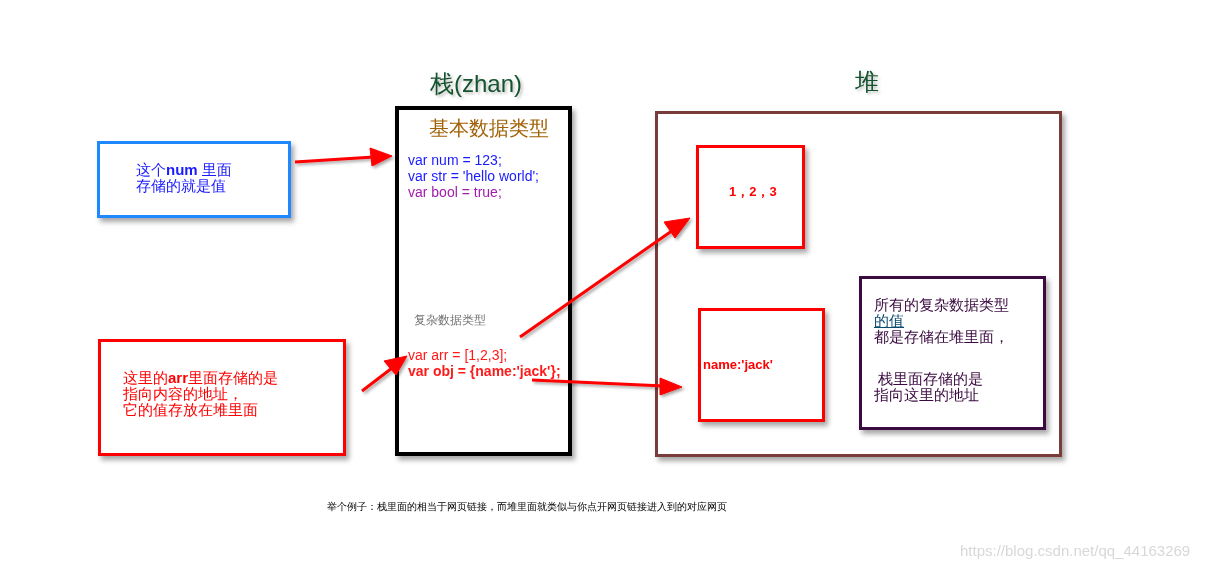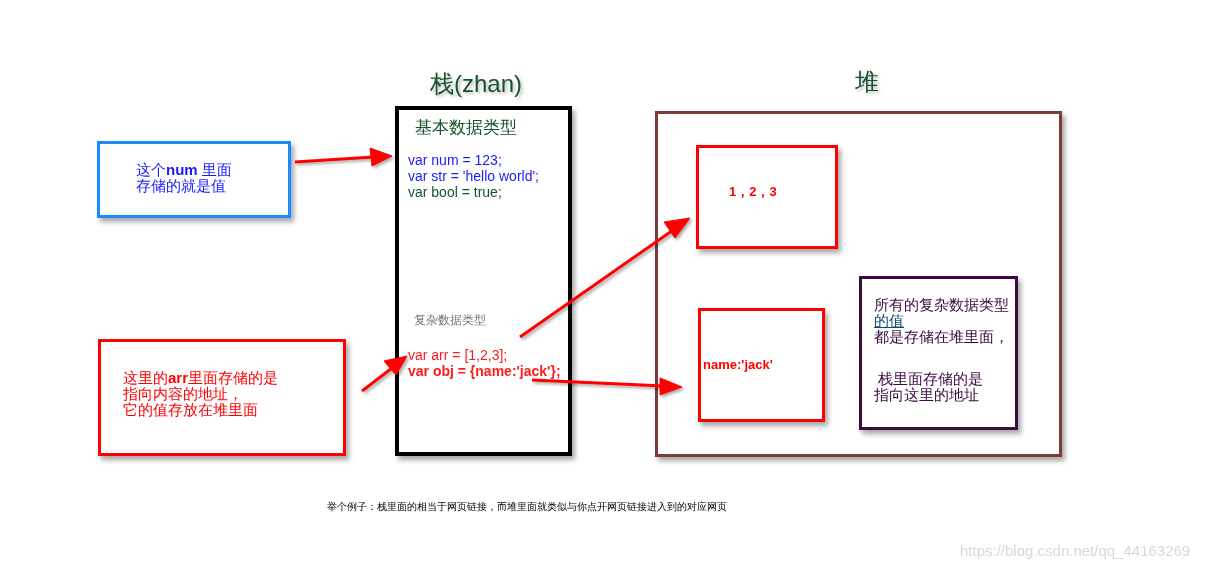--- a/index.html
+++ b/index.html
@@ -17,47 +17,47 @@
 
 <div class="title" style="left:430px; top:68px;">栈(zhan)</div>
 <div class="title" style="left:855px; top:66px;">堆</div>
 
 <div class="box" style="left:97px; top:118px; width:194px; height:77px; border:3px solid #1e88ff;margin-top:23px;">
   <div class="txt" style="left:36px; top:18px; color:#1a1aff;"><span>这个</span><b>num</b><span> 里面</span>
 <span>存储的就是值</span></div>
 </div>
 
 <div class="box" style="left:395px; top:106px; width:177px; height:350px; border:4px solid #000;">
-  <div class="txt" style="left:16px; top:10px; color:#14532d; font-size:17px;">基本数据类型</div>
+  <div class="txt" style="left:30px; top:10px; color:#a16207; font-size:20px;">基本数据类型</div>
   <div class="txt" style="left:9px; top:42px; color:#1a1aff; font-size:14px;">var num = 123;</div>
   <div class="txt" style="left:9px; top:58px; color:#1a1aff; font-size:14px;">var str = 'hello world';</div>
-  <div class="txt" style="left:9px; top:74px; color:#14532d; font-size:14px;">var bool = true;</div>
+  <div class="txt" style="left:9px; top:74px; color:#a21caf; font-size:14px;">var bool = true;</div>
 
   <div class="txt" style="left:15px; top:202px; color:#737373; font-size:12px;">复杂数据类型</div>
   <div class="txt" style="left:9px; top:237px; color:#ff1a1a; font-size:14px;">var arr = [1,2,3];</div>
   <div class="txt" style="left:9px; top:253px; color:#ff1a1a; font-size:14px;font-weight:bold;">var obj = {name:'jack'};</div>
 </div>
 
 <div class="box" style="left:98px; top:339px; width:248px; height:117px; border:3px solid #ff0000;">
   <div class="txt" style="left:22px; top:28px; color:#ff0000;"><span>这里的</span><b>arr</b><span>里面存储的是</span>
 <span>指向内容的地址，</span>
 <span>它的值存放在堆里面</span></div>
 </div>
 
 <div class="box" style="left:655px; top:111px; width:407px; height:346px; border:3px solid #7a3b3b;"></div>
 
-<div class="box" style="left:696px; top:145px; width:142px; height:104px; border:3px solid #ff0000;">
+<div class="box" style="left:696px; top:145px; width:109px; height:104px; border:3px solid #ff0000;">
   <div class="txt" style="left:30px; top:36px; color:#ff0000; font-size:13px; font-weight:bold;">1，2，3</div>
 </div>
 
 <div class="box" style="left:698px; top:308px; width:127px; height:114px; border:3px solid #ff0000;">
   <div class="txt" style="left:2px; top:46px; color:#ff0000; font-size:13px; font-weight:bold;">name:'jack'</div>
 </div>
 
-<div class="box" style="left:859px; top:276px; width:159px; height:154px; border:3px solid #3a0a40;">
+<div class="box" style="left:859px; top:276px; width:187px; height:154px; border:3px solid #3a0a40;">
   <div class="txt" style="left:12px; top:18px; color:#3a0a40;">所有的复杂数据类型</div>
   <div class="txt" style="left:12px; top:34px; color:#0c4a6e;text-decoration:underline;">的值</div>
   <div class="txt" style="left:12px; top:50px; color:#3a0a40;">都是存储在堆里面，</div>
   <div class="txt" style="left:16px; top:92px; color:#3a0a40;">栈里面存储的是</div>
   <div class="txt" style="left:12px; top:108px; color:#3a0a40;">指向这里的地址</div>
 </div>
 
 <svg class="arrows" viewBox="0 0 1213 569">
   <defs>
     <marker id="ah" markerWidth="10" markerHeight="8" refX="9" refY="4" orient="auto" markerUnits="userSpaceOnUse">

